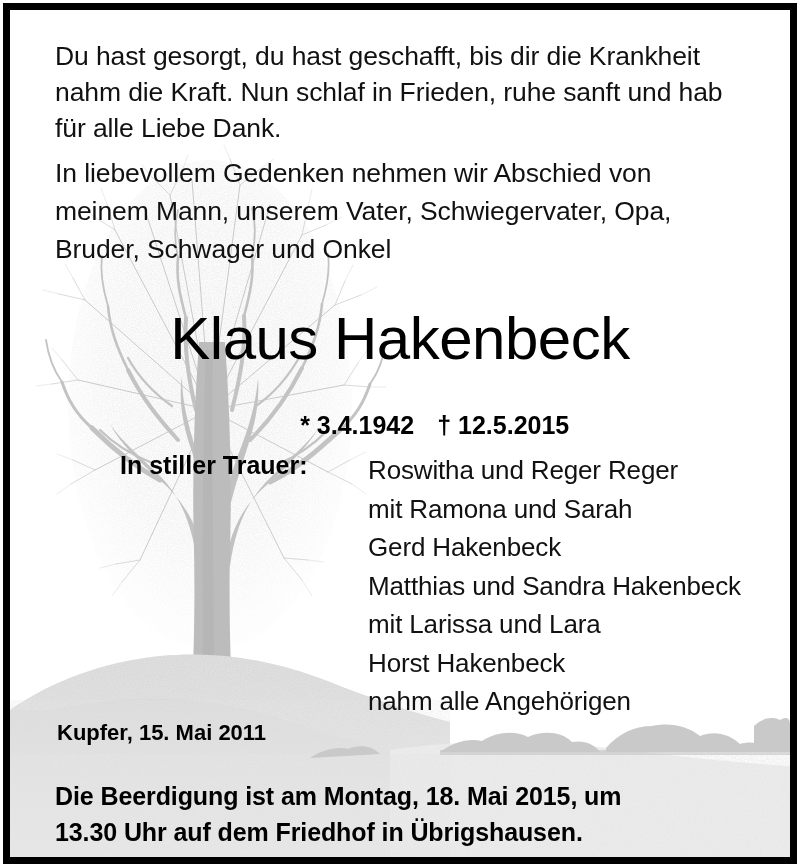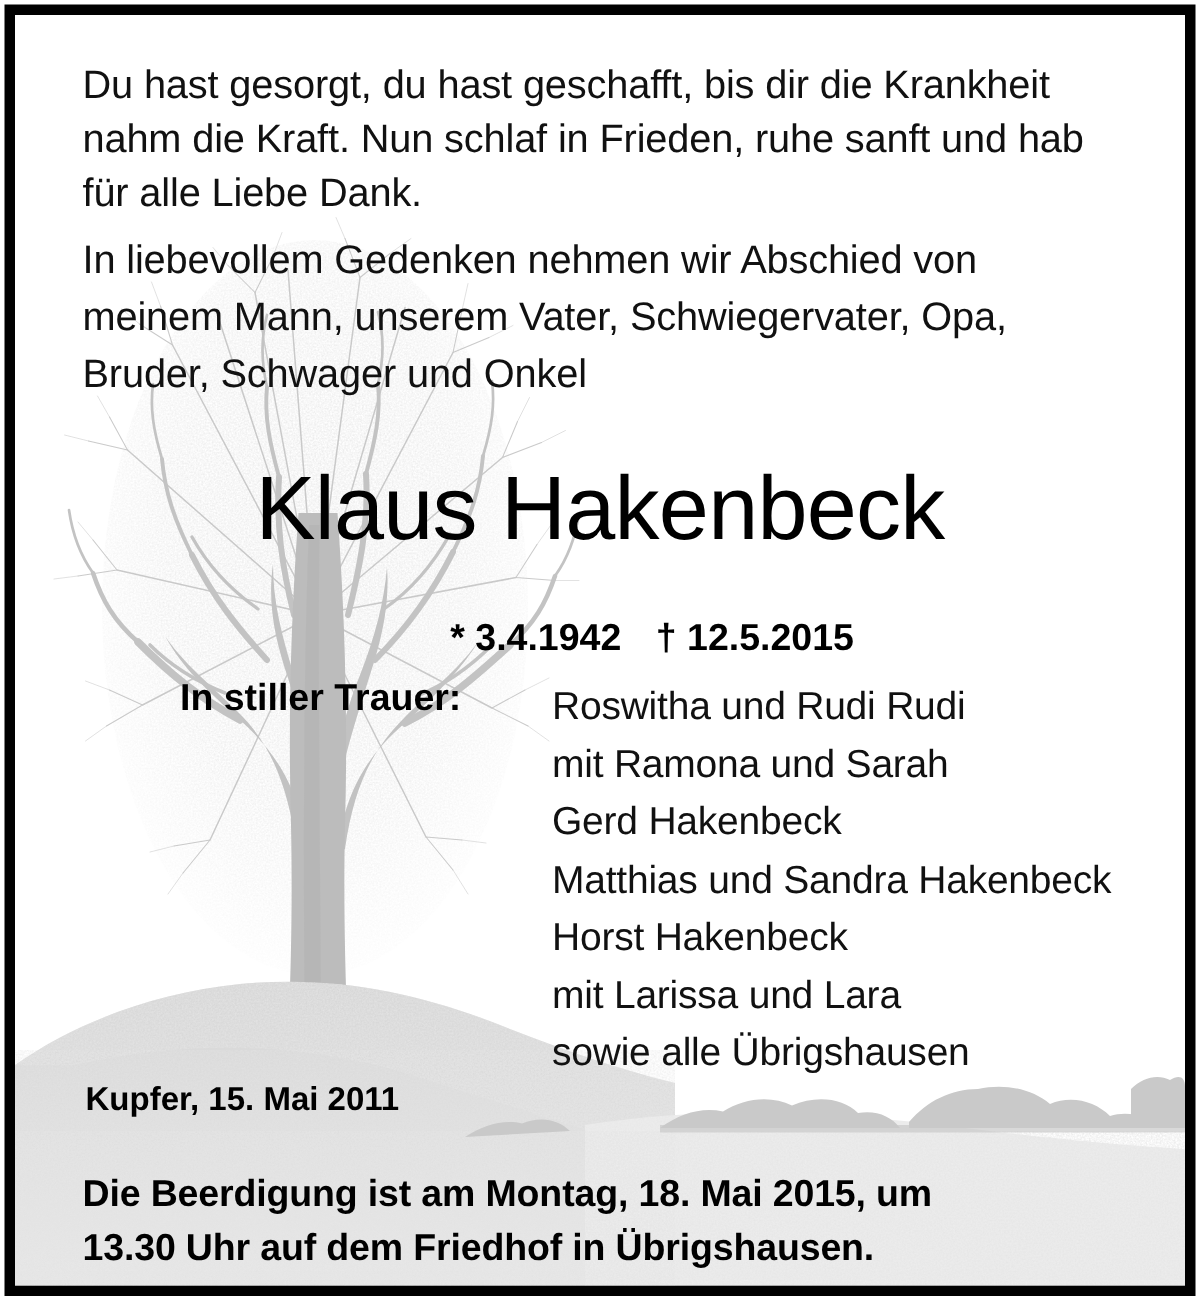--- a/index.html
+++ b/index.html
@@ -308,27 +308,27 @@
 
         <div class="deceased-name">Klaus Hakenbeck</div>
 
         <div class="life-dates">
           <span class="born">* 3.4.1942</span><span class="died">† 12.5.2015</span>
         </div>
 
         <div class="mourning-label">In stiller Trauer:</div>
 
         <div class="mourners">
-          <div>Roswitha und Rudi Rudi</div>
+          <div>Roswitha und Reger Reger</div>
           <div>mit Ramona und Sarah</div>
           <div>Gerd Hakenbeck</div>
           <div>Matthias und Sandra Hakenbeck</div>
+          <div>mit Larissa und Lara</div>
           <div>Horst Hakenbeck</div>
-          <div>mit Larissa und Lara</div>
-          <div>sowie alle Übrigshausen</div>
+          <div>nahm alle Angehörigen</div>
         </div>
 
         <div class="place-date">Kupfer, 15. Mai 2011</div>
 
         <div class="funeral">
           <div>Die Beerdigung ist am Montag, 18. Mai 2015, um</div>
           <div>13.30 Uhr auf dem Friedhof in Übrigshausen.</div>
         </div>
 
       </div>

